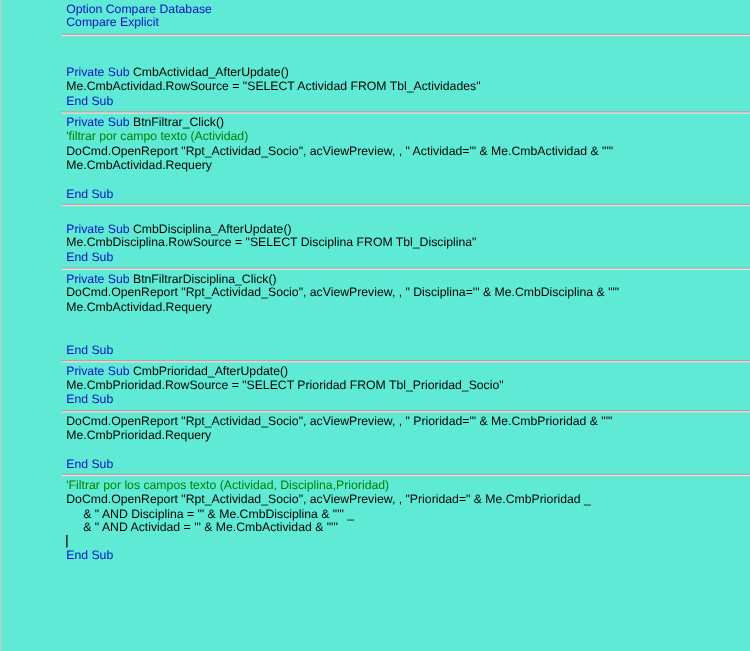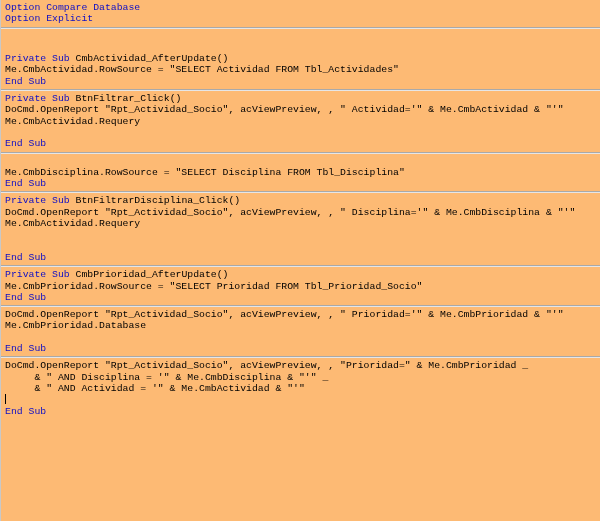--- a/index.html
+++ b/index.html
@@ -5,28 +5,29 @@
   html, body {
     margin: 0;
     padding: 0;
     background: #ffffff;
   }
   .editor {
     position: relative;
     width: 600px;
     height: 521px;
     box-sizing: border-box;
-    background: #fdba74;
+    background: #5eead4;
     border-left: 1px solid #c8c8c8;
-    font-family: Liberation Mono, monospace;
+    font-family: Liberation Sans, sans-serif;
     font-size: 9.8px;
     color: #000000;
     overflow: hidden;
     padding-top: 2px;
     cursor: text;
+    padding-left: 48px;
   }
   .line {
     height: 11.3px;
     line-height: 11.3px;
     white-space: pre;
     padding-left: 4px;
     overflow: hidden;
   }
   .sep {
     height: 6px;
@@ -51,41 +52,43 @@
     background: #000000;
     vertical-align: middle;
     margin-top: -2px;
   }
 </style>
 </head>
 <body>
 
 <div class="editor" id="editor">
     <div class="line"><span class="tok-keyword">Option Compare Database</span></div>
-    <div class="line"><span class="tok-keyword">Option Explicit</span></div>
+    <div class="line"><span class="tok-keyword">Compare Explicit</span></div>
     <div class="sep">
       <div class="rule"></div>
     </div>
     <div class="line"></div>
     <div class="line"></div>
     <div class="line"><span class="tok-keyword">Private Sub </span><span class="tok-code">CmbActividad_AfterUpdate()</span></div>
     <div class="line"><span class="tok-code">Me.CmbActividad.RowSource = "SELECT Actividad FROM Tbl_Actividades"</span></div>
     <div class="line"><span class="tok-keyword">End Sub</span></div>
     <div class="sep">
       <div class="rule"></div>
     </div>
     <div class="line"><span class="tok-keyword">Private Sub </span><span class="tok-code">BtnFiltrar_Click()</span></div>
+    <div class="line"><span class="tok-comment">'filtrar por campo texto (Actividad)</span></div>
     <div class="line"><span class="tok-code">DoCmd.OpenReport "Rpt_Actividad_Socio", acViewPreview, , " Actividad='" &amp; Me.CmbActividad &amp; "'"</span></div>
     <div class="line"><span class="tok-code">Me.CmbActividad.Requery</span></div>
     <div class="line"></div>
     <div class="line"><span class="tok-keyword">End Sub</span></div>
     <div class="sep">
       <div class="rule"></div>
     </div>
     <div class="line"></div>
+    <div class="line"><span class="tok-keyword">Private Sub </span><span class="tok-code">CmbDisciplina_AfterUpdate()</span></div>
     <div class="line"><span class="tok-code">Me.CmbDisciplina.RowSource = "SELECT Disciplina FROM Tbl_Disciplina"</span></div>
     <div class="line"><span class="tok-keyword">End Sub</span></div>
     <div class="sep">
       <div class="rule"></div>
     </div>
     <div class="line"><span class="tok-keyword">Private Sub </span><span class="tok-code">BtnFiltrarDisciplina_Click()</span></div>
     <div class="line"><span class="tok-code">DoCmd.OpenReport "Rpt_Actividad_Socio", acViewPreview, , " Disciplina='" &amp; Me.CmbDisciplina &amp; "'"</span></div>
     <div class="line"><span class="tok-code">Me.CmbActividad.Requery</span></div>
     <div class="line"></div>
     <div class="line"></div>
@@ -93,24 +96,25 @@
     <div class="sep">
       <div class="rule"></div>
     </div>
     <div class="line"><span class="tok-keyword">Private Sub </span><span class="tok-code">CmbPrioridad_AfterUpdate()</span></div>
     <div class="line"><span class="tok-code">Me.CmbPrioridad.RowSource = "SELECT Prioridad FROM Tbl_Prioridad_Socio"</span></div>
     <div class="line"><span class="tok-keyword">End Sub</span></div>
     <div class="sep">
       <div class="rule"></div>
     </div>
     <div class="line"><span class="tok-code">DoCmd.OpenReport "Rpt_Actividad_Socio", acViewPreview, , " Prioridad='" &amp; Me.CmbPrioridad &amp; "'"</span></div>
-    <div class="line"><span class="tok-code">Me.CmbPrioridad.Database</span></div>
+    <div class="line"><span class="tok-code">Me.CmbPrioridad.Requery</span></div>
     <div class="line"></div>
     <div class="line"><span class="tok-keyword">End Sub</span></div>
     <div class="sep">
       <div class="rule"></div>
     </div>
+    <div class="line"><span class="tok-comment">'Filtrar por los campos texto (Actividad, Disciplina,Prioridad)</span></div>
     <div class="line"><span class="tok-code">DoCmd.OpenReport "Rpt_Actividad_Socio", acViewPreview, , "Prioridad=" &amp; Me.CmbPrioridad _</span></div>
     <div class="line"><span class="tok-code">     &amp; " AND Disciplina = '" &amp; Me.CmbDisciplina &amp; "'" _</span></div>
     <div class="line"><span class="tok-code">     &amp; " AND Actividad = '" &amp; Me.CmbActividad &amp; "'"</span></div>
     <div class="line"><span class="caret"></span></div>
     <div class="line"><span class="tok-keyword">End Sub</span></div>
   </div>
 
 </body></html>

